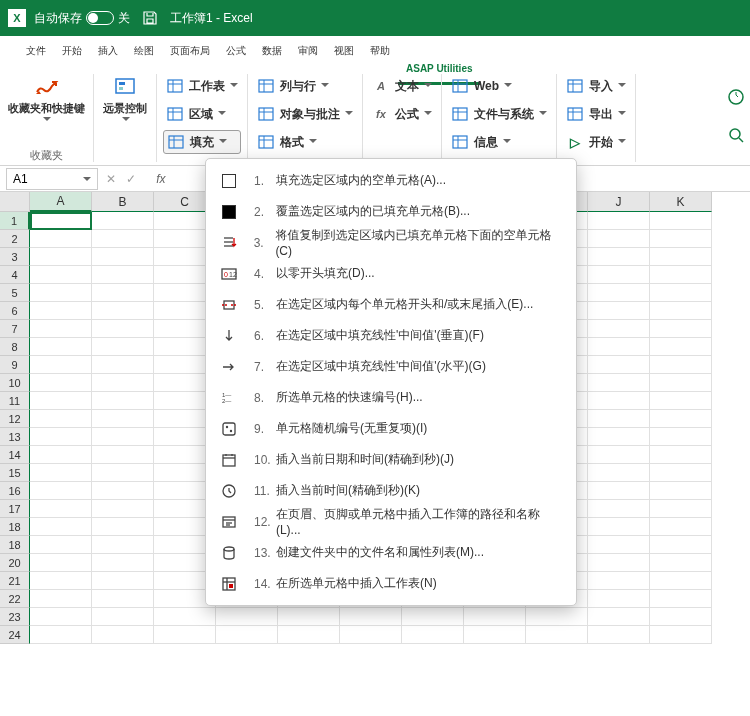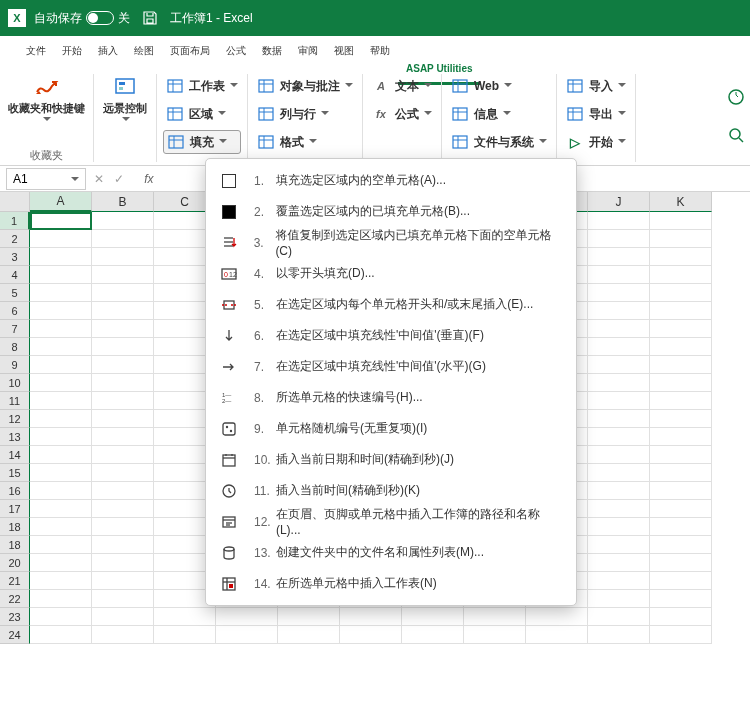--- a/index.html
+++ b/index.html
@@ -31,21 +31,21 @@
 .ribbon-sep { width: 1px; background: #e0e0e0; height: 88px; margin-top: 0; }
 
 .ribbon-col { display: flex; flex-direction: column; gap: 4px; padding: 0 6px; font-weight: bold; }
 .ribbon-btn-small { display: flex; align-items: center; font-size: 12px; color: #333; cursor: pointer; height: 24px; padding: 0 3px; border-radius: 3px; }
 .ribbon-btn-small.active { border: 1px solid #9e9e9e; background: #f3f3f3; }
 .ribbon-btn-small .ico { width: 18px; display: flex; align-items: center; justify-content: center; margin-right: 5px; }
 .ribbon-btn-small .caret { margin-left: 4px; font-size: 9px; color: #666; }
 
 
 .formulabar { height: 26px; display: flex; align-items: center; border-bottom: 1px solid #d4d4d4; background: #fff; }
-.namebox { width: 80px; height: 22px; border: 1px solid #ccc; margin-left: 6px; display: flex; align-items: center; padding: 0 6px; font-size: 12px; justify-content: space-between; background: #fff; }
+.namebox { width: 92px; height: 22px; border: 1px solid #ccc; margin-left: 6px; display: flex; align-items: center; padding: 0 6px; font-size: 12px; justify-content: space-between; background: #fff; }
 .fb-icons { display: flex; align-items: center; margin-left: 8px; color: #a0a0a0; font-size: 12px; gap: 10px; }
 .fx { font-style: italic; color: #666; margin-left: 10px; }
 
 
 .grid { background: #fff; }
 .col-headers { display: flex; height: 20px; }
 .corner { width: 30px; border-right: 1px solid #ccc; border-bottom: 1px solid #ccc; background: #e6e6e6; }
 .col-h { width: 62px; border-right: 1px solid #ccc; border-bottom: 1px solid #007a3e; text-align: center; font-size: 12px; color: #333; display: flex; align-items: center; justify-content: center; background: #e6e6e6; }
 .col-h.first { border-bottom: 2px solid #107c41; background: #d2e8db; }
 .rows { display: flex; flex-direction: column; }
@@ -177,32 +177,32 @@
   <div class="ribbon-sep"></div>
   <div class="ribbon-col" id="rcol2">
       <div class="ribbon-btn-small">
         <span class="ico">
           <svg width="16" height="14" viewBox="0 0 16 14">
             <rect x="1" y="1" width="14" height="12" fill="none" stroke="#2b7cd3" stroke-width="1.2"></rect>
             <line x1="1" y1="5" x2="15" y2="5" stroke="#2b7cd3"></line>
             <line x1="6" y1="1" x2="6" y2="13" stroke="#2b7cd3"></line>
           </svg>
         </span>
+        <span>列与行</span>
+        <span class="caret chev"></span>
+      </div>
+      <div class="ribbon-btn-small">
+        <span class="ico">
+          <svg width="16" height="14" viewBox="0 0 16 14">
+            <rect x="1" y="1" width="14" height="12" fill="none" stroke="#2b7cd3" stroke-width="1.2"></rect>
+            <line x1="1" y1="5" x2="15" y2="5" stroke="#2b7cd3"></line>
+            <line x1="6" y1="1" x2="6" y2="13" stroke="#2b7cd3"></line>
+          </svg>
+        </span>
         <span>对象与批注</span>
-        <span class="caret chev"></span>
-      </div>
-      <div class="ribbon-btn-small">
-        <span class="ico">
-          <svg width="16" height="14" viewBox="0 0 16 14">
-            <rect x="1" y="1" width="14" height="12" fill="none" stroke="#2b7cd3" stroke-width="1.2"></rect>
-            <line x1="1" y1="5" x2="15" y2="5" stroke="#2b7cd3"></line>
-            <line x1="6" y1="1" x2="6" y2="13" stroke="#2b7cd3"></line>
-          </svg>
-        </span>
-        <span>列与行</span>
         <span class="caret chev"></span>
       </div>
       <div class="ribbon-btn-small">
         <span class="ico">
           <svg width="16" height="14" viewBox="0 0 16 14">
             <rect x="1" y="1" width="14" height="12" fill="none" stroke="#2b7cd3" stroke-width="1.2"></rect>
             <line x1="1" y1="5" x2="15" y2="5" stroke="#2b7cd3"></line>
             <line x1="6" y1="1" x2="6" y2="13" stroke="#2b7cd3"></line>
           </svg>
         </span>
@@ -237,32 +237,32 @@
         <span class="caret chev"></span>
       </div>
       <div class="ribbon-btn-small">
         <span class="ico">
           <svg width="16" height="14" viewBox="0 0 16 14">
             <rect x="1" y="1" width="14" height="12" fill="none" stroke="#2b7cd3" stroke-width="1.2"></rect>
             <line x1="1" y1="5" x2="15" y2="5" stroke="#2b7cd3"></line>
             <line x1="6" y1="1" x2="6" y2="13" stroke="#2b7cd3"></line>
           </svg>
         </span>
+        <span>文件与系统</span>
+        <span class="caret chev"></span>
+      </div>
+      <div class="ribbon-btn-small">
+        <span class="ico">
+          <svg width="16" height="14" viewBox="0 0 16 14">
+            <rect x="1" y="1" width="14" height="12" fill="none" stroke="#2b7cd3" stroke-width="1.2"></rect>
+            <line x1="1" y1="5" x2="15" y2="5" stroke="#2b7cd3"></line>
+            <line x1="6" y1="1" x2="6" y2="13" stroke="#2b7cd3"></line>
+          </svg>
+        </span>
         <span>信息</span>
-        <span class="caret chev"></span>
-      </div>
-      <div class="ribbon-btn-small">
-        <span class="ico">
-          <svg width="16" height="14" viewBox="0 0 16 14">
-            <rect x="1" y="1" width="14" height="12" fill="none" stroke="#2b7cd3" stroke-width="1.2"></rect>
-            <line x1="1" y1="5" x2="15" y2="5" stroke="#2b7cd3"></line>
-            <line x1="6" y1="1" x2="6" y2="13" stroke="#2b7cd3"></line>
-          </svg>
-        </span>
-        <span>文件与系统</span>
         <span class="caret chev"></span>
       </div>
     </div>
   <div class="ribbon-sep"></div>
   <div class="ribbon-col" id="rcol5">
       <div class="ribbon-btn-small">
         <span class="ico">
           <svg width="16" height="14" viewBox="0 0 16 14">
             <rect x="1" y="1" width="14" height="12" fill="none" stroke="#2b7cd3" stroke-width="1.2"></rect>
             <line x1="1" y1="5" x2="15" y2="5" stroke="#2b7cd3"></line>

